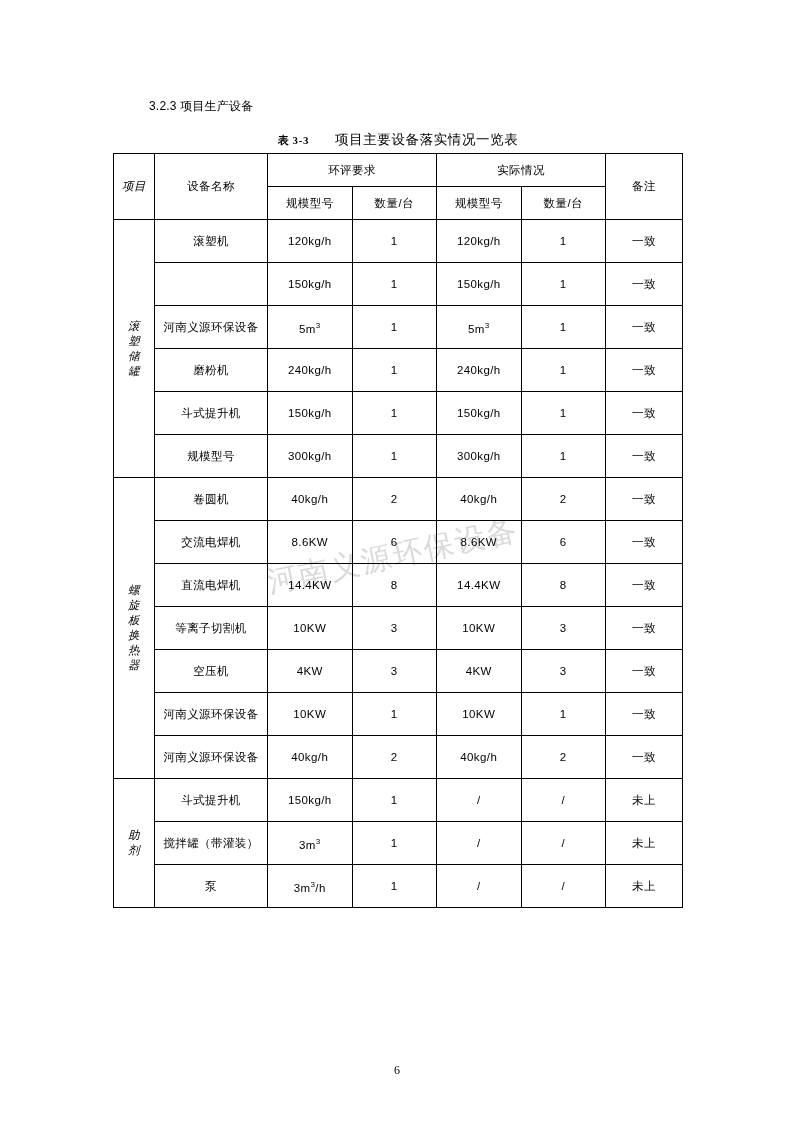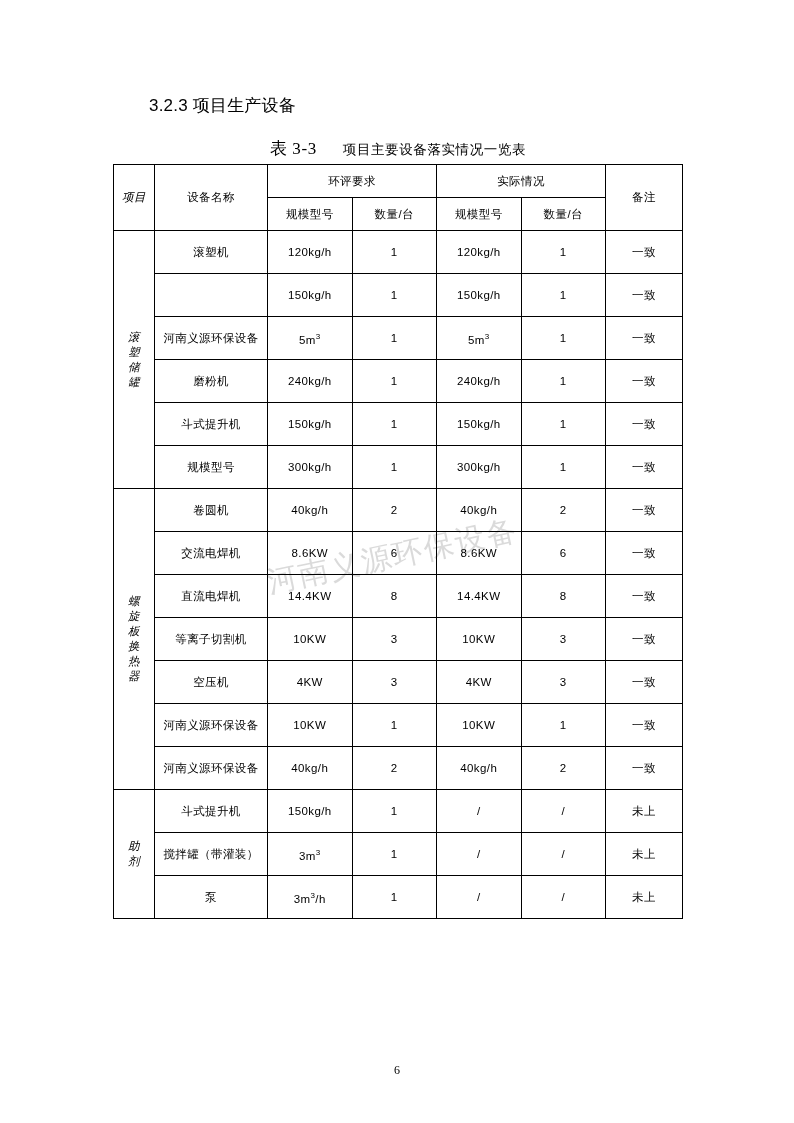--- a/index.html
+++ b/index.html
@@ -21,42 +21,42 @@
     height: 1123px;
     box-sizing: border-box;
   }
   .content {
     position: absolute;
     left: 113px;
     top: 95px;
     width: 570px;
   }
   .heading {
-    font-size: 17px;
+    font-size: 12px;
     line-height: 22px;
-    margin: 0 0 20px 36px;
+    margin: 0 0 14px 36px;
     letter-spacing: 0.2px;
   }
   .para {
     font-size: 13.5px;
     line-height: 22px;
     margin: 0 0 10px 36px;
     letter-spacing: 0.2px;
   }
   .table-caption {
     font-size: 13.5px;
     text-align: center;
     margin: 0 0 4px 0;
     letter-spacing: 0.6px;
     font-weight: normal;
   }
   .table-caption .num {
     font-family: "Liberation Serif", serif;
-    font-weight: normal;
-    font-size: 17px;
+    font-weight: bold;
+    font-size: 11px;
   }
   .cap-gap {
     display: inline-block;
     width: 26px;
   }
   table.equip {
     border-collapse: collapse;
     width: 570px;
     margin: 0 auto;
     table-layout: fixed;

